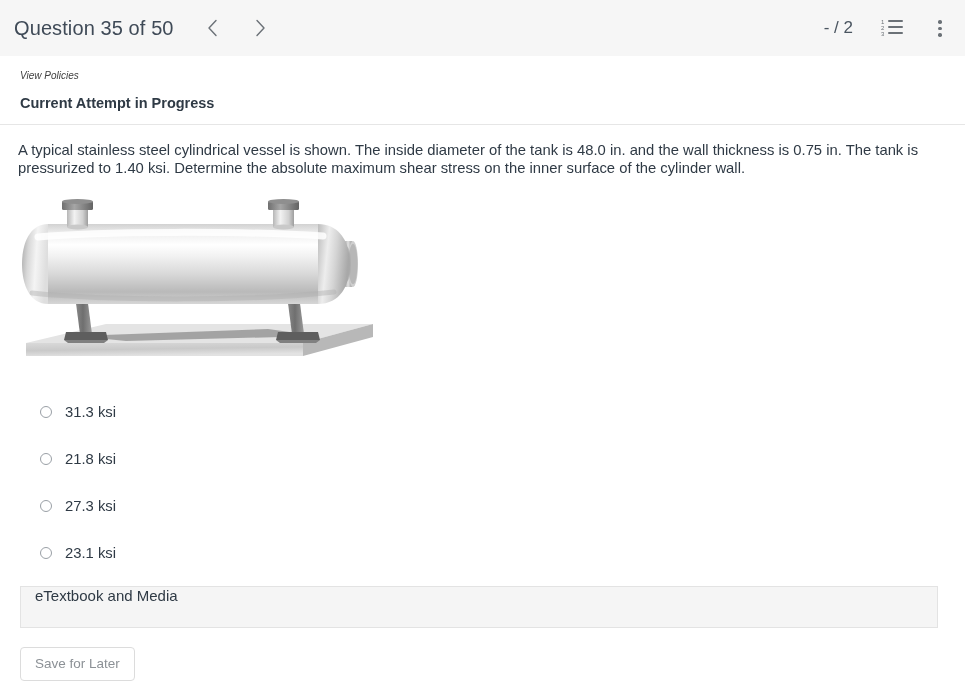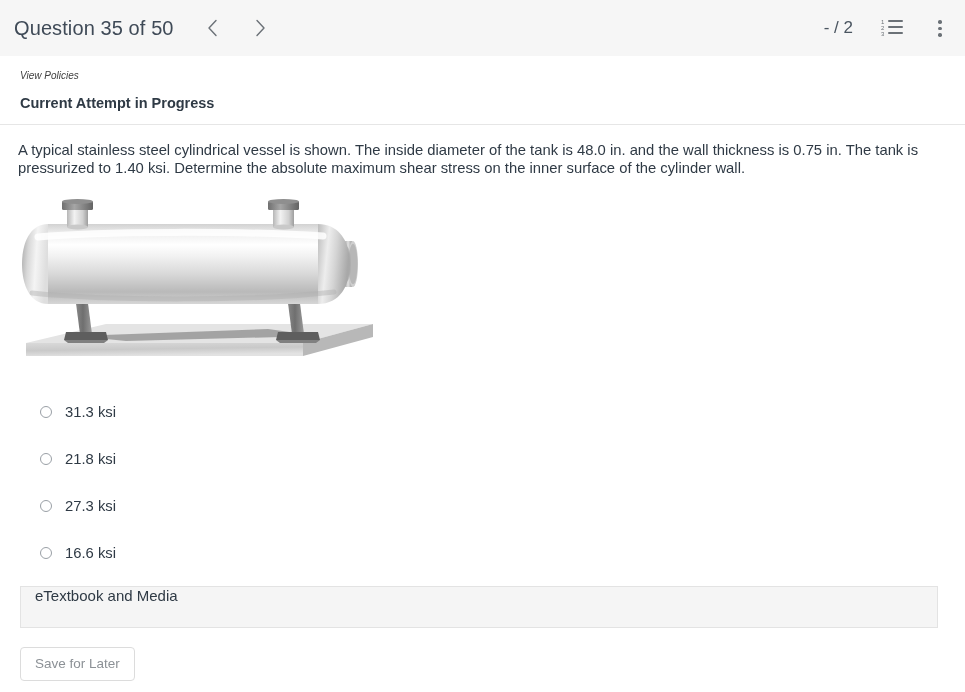--- a/index.html
+++ b/index.html
@@ -392,20 +392,24 @@
     <label class="opt-row">
       <span class="radio"></span>
       <span class="opt-label">21.8 ksi</span>
     </label>
     <label class="opt-row">
       <span class="radio"></span>
       <span class="opt-label">27.3 ksi</span>
     </label>
     <label class="opt-row">
       <span class="radio"></span>
+      <span class="opt-label">23.1 ksi</span>
+    </label>
+    <label class="opt-row">
+      <span class="radio"></span>
       <span class="opt-label">16.6 ksi</span>
     </label>
   </div>
 </div>
 
 <div class="etext-panel">
   <span class="etext-label">eTextbook and Media</span>
 </div>
 
 <div class="footer">

